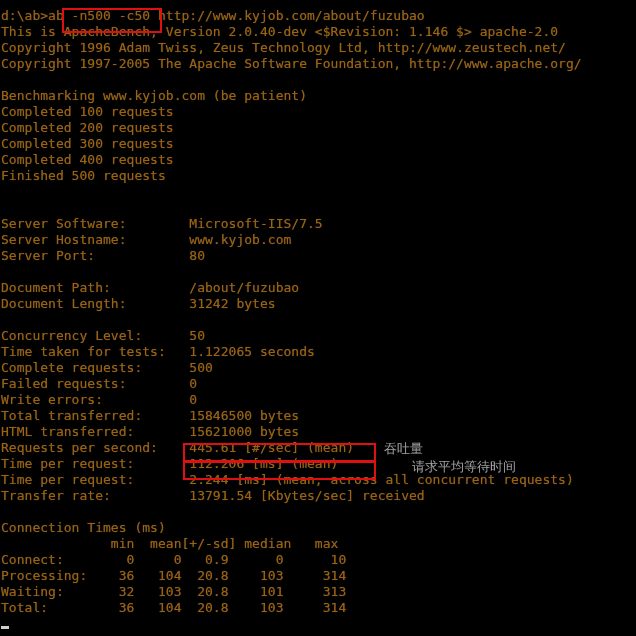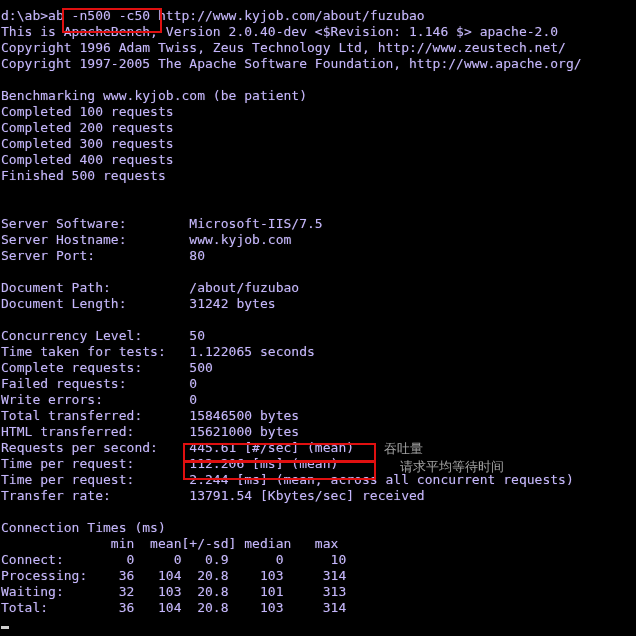--- a/index.html
+++ b/index.html
@@ -26,21 +26,21 @@
     top: 0;
     width: 636px;
     margin: 0;
     padding: 8px 0 0 1px;
     box-sizing: border-box;
     font-family: "DejaVu Sans Mono", "Liberation Mono", monospace;
     font-size: 13.0px;
     line-height: 16px;
     letter-spacing: 0.02px;
     white-space: pre;
-    color: #c4b5fd;
+    color: #a16207;
     text-shadow: 0 0 1px rgba(200,200,200,0.35);
   }
   .cursor {
     position: absolute;
     background: #cdcdcd;
   }
   .anno-box {
     position: absolute;
     border: 2px solid #e01010;
     box-sizing: border-box;
@@ -101,17 +101,17 @@
 Total:         36   104  20.8    103     314</pre>
 
   <div class="anno-box" style="left:62px; top:8px; width:100px; height:25px;"></div>
 
   <div class="anno-box" style="left:183px; top:443px; width:193px; height:19px;"></div>
 
   <div class="anno-box" style="left:183px; top:461px; width:193px; height:19px;"></div>
 
   <div class="anno-label" style="left:384px; top:441px;">吞吐量</div>
 
-  <div class="anno-label" style="left:400px; top:459px;text-align:center;">请求平均等待时间</div>
+  <div class="anno-label" style="left:412px; top:459px;text-align:center;">请求平均等待时间</div>
 
   <div class="cursor" style="left:1px; top:626px; width:8px; height:3px;"></div>
 
 </div>
 
 </body></html>

